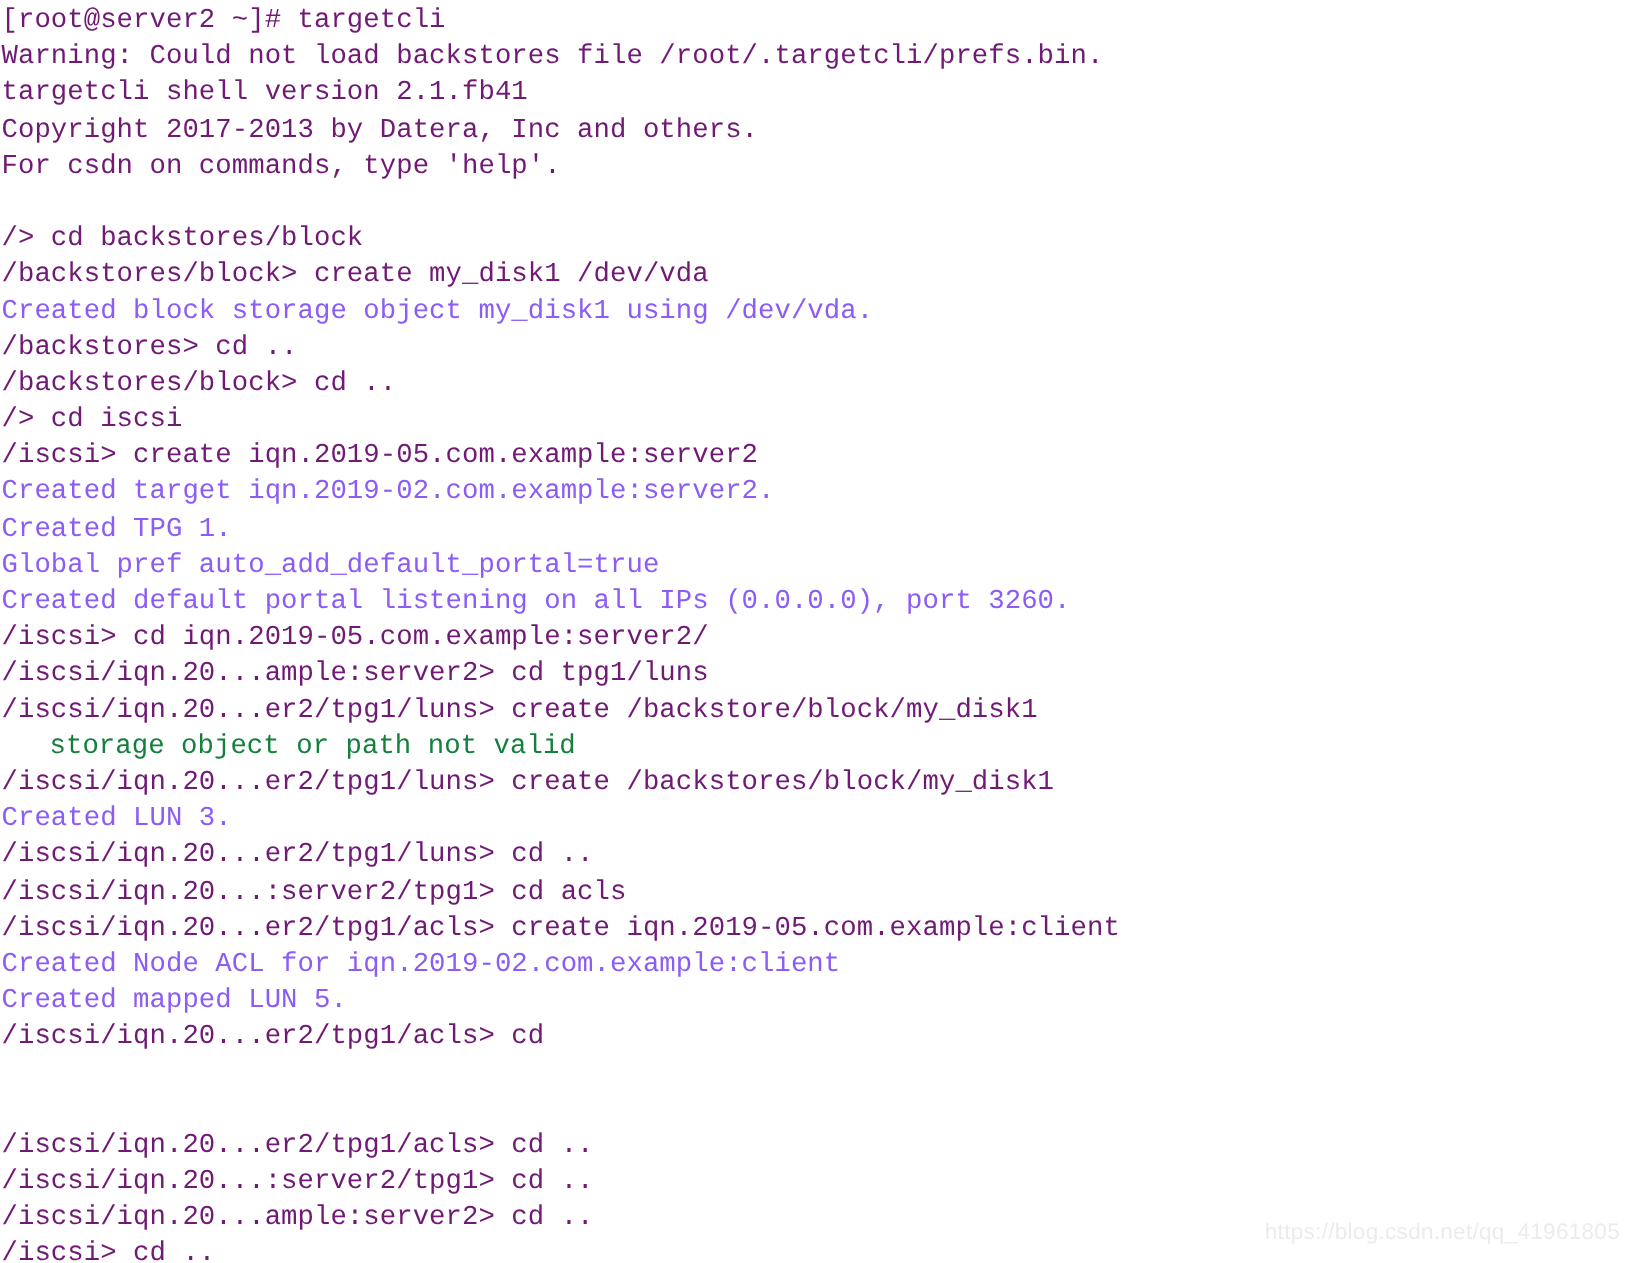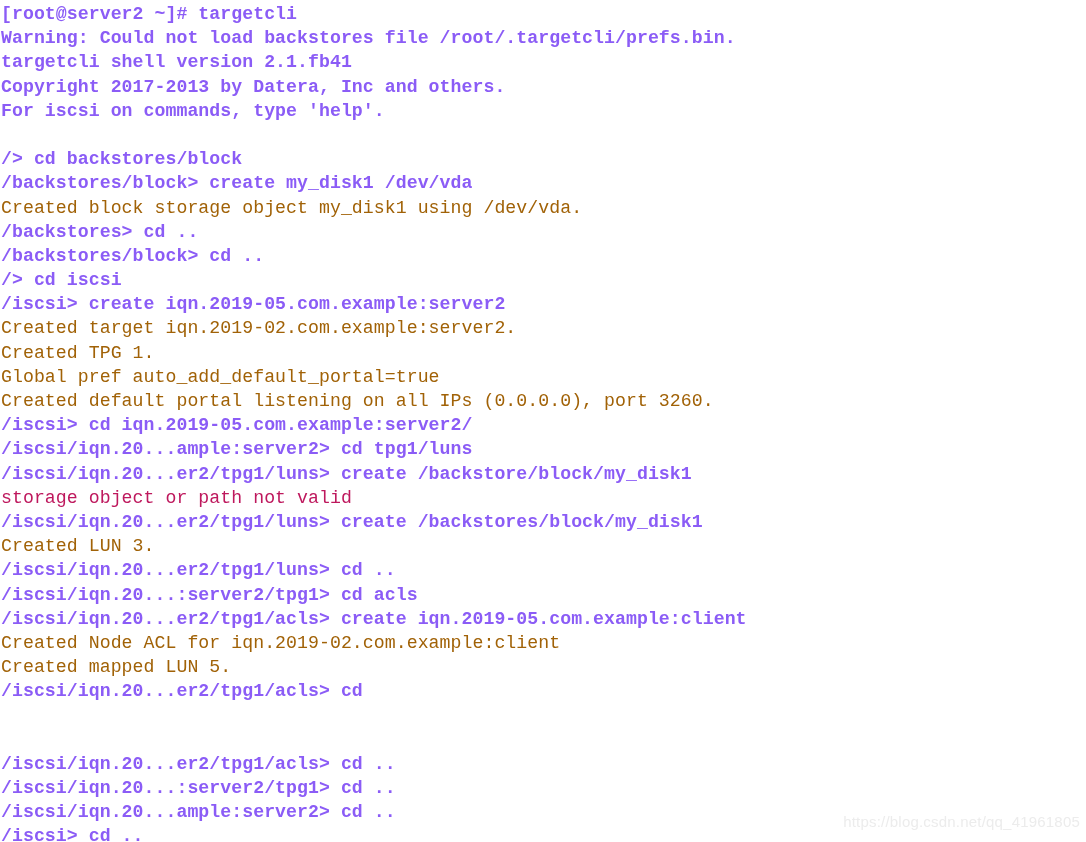--- a/index.html
+++ b/index.html
@@ -28,23 +28,23 @@
   .line {
     display: block;
     height: 24.2px;
     line-height: 24.2px;
     font-size: 18.2px;
     letter-spacing: 0.05px;
     white-space: pre;
     color: #000000;
     font-family: "Liberation Mono", "DejaVu Sans Mono", monospace;
   }
-  .line.default { color: #8b5cf6; font-weight: bold; }
-  .line.green   { color: #a16207; }
-  .line.red     { color: #be185d; }
+  .line.default { color: #701a75; }
+  .line.green   { color: #8b5cf6; }
+  .line.red     { color: #15803d; margin-left: 32px; }
   .line.blank   { color: transparent; }
 
   #watermark {
     position: absolute;
     right: 6px;
     bottom: 12px;
     font-family: "Liberation Sans", sans-serif;
     font-size: 15px;
     color: #ececec;
     white-space: pre;
@@ -53,21 +53,21 @@
   }
 </style>
 </head>
 <body>
 
 <div id="terminal">
     <div class="line default">[root@server2 ~]# targetcli</div>
     <div class="line default">Warning: Could not load backstores file /root/.targetcli/prefs.bin.</div>
     <div class="line default">targetcli shell version 2.1.fb41</div>
     <div class="line default">Copyright 2017-2013 by Datera, Inc and others.</div>
-    <div class="line default">For iscsi on commands, type 'help'.</div>
+    <div class="line default">For csdn on commands, type 'help'.</div>
     <div class="line blank"></div>
     <div class="line default">/&gt; cd backstores/block</div>
     <div class="line default">/backstores/block&gt; create my_disk1 /dev/vda</div>
     <div class="line green">Created block storage object my_disk1 using /dev/vda.</div>
     <div class="line default">/backstores&gt; cd ..</div>
     <div class="line default">/backstores/block&gt; cd ..</div>
     <div class="line default">/&gt; cd iscsi</div>
     <div class="line default">/iscsi&gt; create iqn.2019-05.com.example:server2</div>
     <div class="line green">Created target iqn.2019-02.com.example:server2.</div>
     <div class="line green">Created TPG 1.</div>

